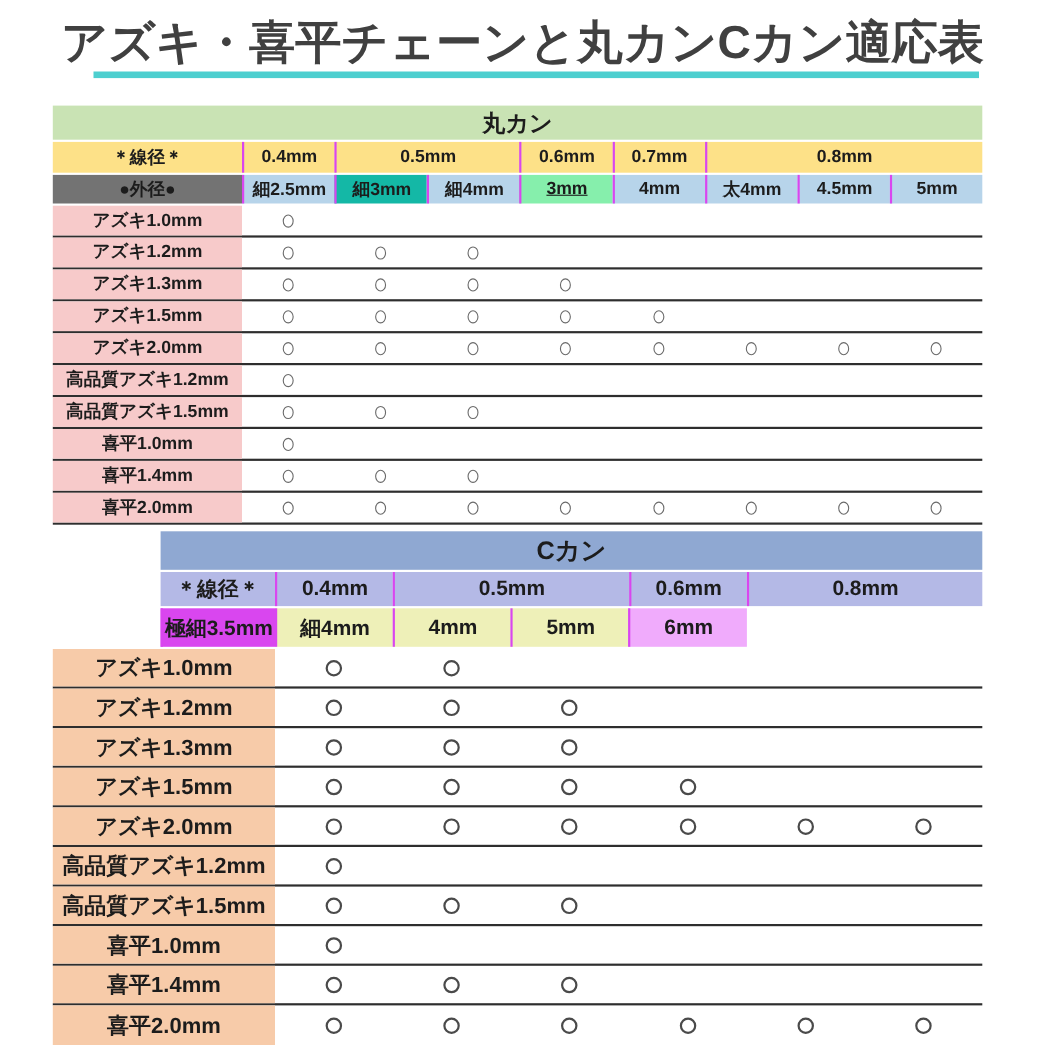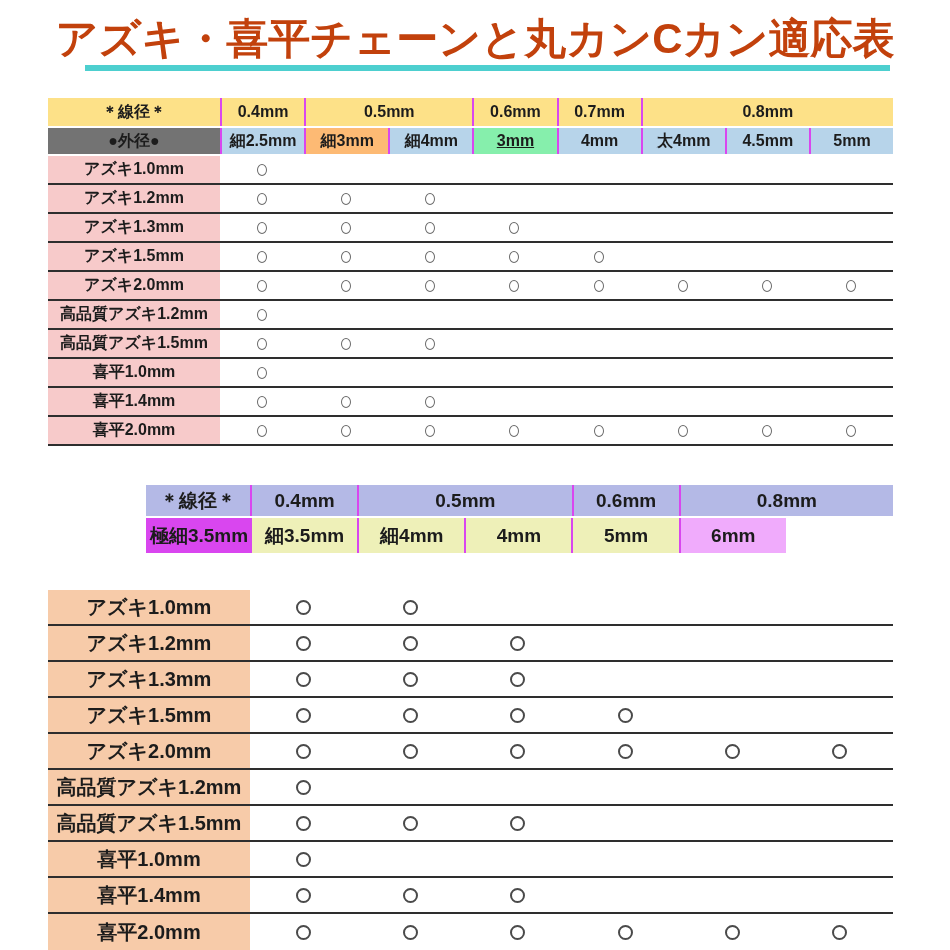--- a/index.html
+++ b/index.html
@@ -47,36 +47,37 @@
   .t2-row { height:36px; box-sizing:border-box; border-bottom:2.5px solid #2e2e2e; }
   .t2-row:last-child { border-bottom:none; }
   .t2-row .lbl { font-size:20px; }
   .mark2 { width:15px; height:15px; border:2px solid #4a4a4a; border-radius:50%;
            box-sizing:border-box; background:transparent; }
 </style>
 </head>
 <body>
 
 <div class="page">
-  <div class="title" style="color: #c2410c;">アズキ・喜平チェーンと丸カンCカン適応表</div>
+  <div class="title" style="color: #404040;">アズキ・喜平チェーンと丸カンCカン適応表</div>
   <div class="title-underline" style="background: rgb(77, 207, 207);"></div>
 
   <div id="t1">
+    <div class="bar" id="t1-bar" style="background: rgb(201, 227, 180);">丸カン</div>
     <div class="g1" id="t1-wire">
         <div class="cell" style="background: rgb(253, 225, 136);">＊線径＊</div>
         <div class="cell sep" style="background: rgb(253, 225, 136);">0.4mm</div>
         <div class="cell sep" style="background: rgb(253, 225, 136); grid-column: span 2;">0.5mm</div>
         <div class="cell sep" style="background: rgb(253, 225, 136);">0.6mm</div>
         <div class="cell sep" style="background: rgb(253, 225, 136);">0.7mm</div>
         <div class="cell sep" style="background: rgb(253, 225, 136); grid-column: span 3;">0.8mm</div>
       </div>
     <div class="g1" id="t1-outer">
         <div class="cell" style="background: #737373;">●外径●</div>
         <div class="cell sep" style="background: rgb(183, 212, 234);">細2.5mm</div>
-        <div class="cell sep" style="background: #fdba74;">細3mm</div>
+        <div class="cell sep" style="background: #14b8a6;">細3mm</div>
         <div class="cell sep" style="background: rgb(183, 212, 234);">細4mm</div>
         <div class="cell sep" style="background: #86efac; text-decoration: underline;">3mm</div>
         <div class="cell sep" style="background: rgb(183, 212, 234);">4mm</div>
         <div class="cell sep" style="background: rgb(183, 212, 234);">太4mm</div>
         <div class="cell sep" style="background: rgb(183, 212, 234);">4.5mm</div>
         <div class="cell sep" style="background: rgb(183, 212, 234);">5mm</div>
       </div>
     <div id="t1-body">
         <div class="t1-row g1" style="border-bottom-color: rgb(46, 46, 46);">
           <div class="cell lbl" style="background: rgb(247, 202, 202);">アズキ1.0mm</div>
@@ -259,30 +260,30 @@
             <span class="mark1"></span>
           </div>
           <div class="cell">
             <span class="mark1"></span>
           </div>
         </div>
       </div>
   </div>
 
   <div id="t2-head">
+    <div class="bar" id="t2-bar" style="background: rgb(143, 168, 210);">Cカン</div>
     <div class="g2h" id="t2-wire">
         <div class="cell" style="background: rgb(180, 185, 230);">＊線径＊</div>
         <div class="cell sep" style="background: rgb(180, 185, 230);">0.4mm</div>
         <div class="cell sep" style="background: rgb(180, 185, 230); grid-column: span 2;">0.5mm</div>
         <div class="cell sep" style="background: rgb(180, 185, 230);">0.6mm</div>
         <div class="cell sep" style="background: rgb(180, 185, 230); grid-column: span 2;">0.8mm</div>
       </div>
     <div class="g2h" id="t2-outer">
         <div class="cell sep" style="background: #d946ef;">極細3.5mm</div>
-        <div class="cell sep" style="background: rgb(238, 240, 184);">細3.5mm</div>
         <div class="cell sep" style="background: rgb(238, 240, 184);">細4mm</div>
         <div class="cell sep" style="background: rgb(238, 240, 184);">4mm</div>
         <div class="cell sep" style="background: rgb(238, 240, 184);">5mm</div>
         <div class="cell sep" style="background: #f0abfc;">6mm</div>
       </div>
   </div>
   <div id="t2-body">
       <div class="t2-row g2b" style="border-bottom-color: rgb(46, 46, 46);">
         <div class="cell lbl" style="background: rgb(247, 203, 169);">アズキ1.0mm</div>
         <div class="cell">

